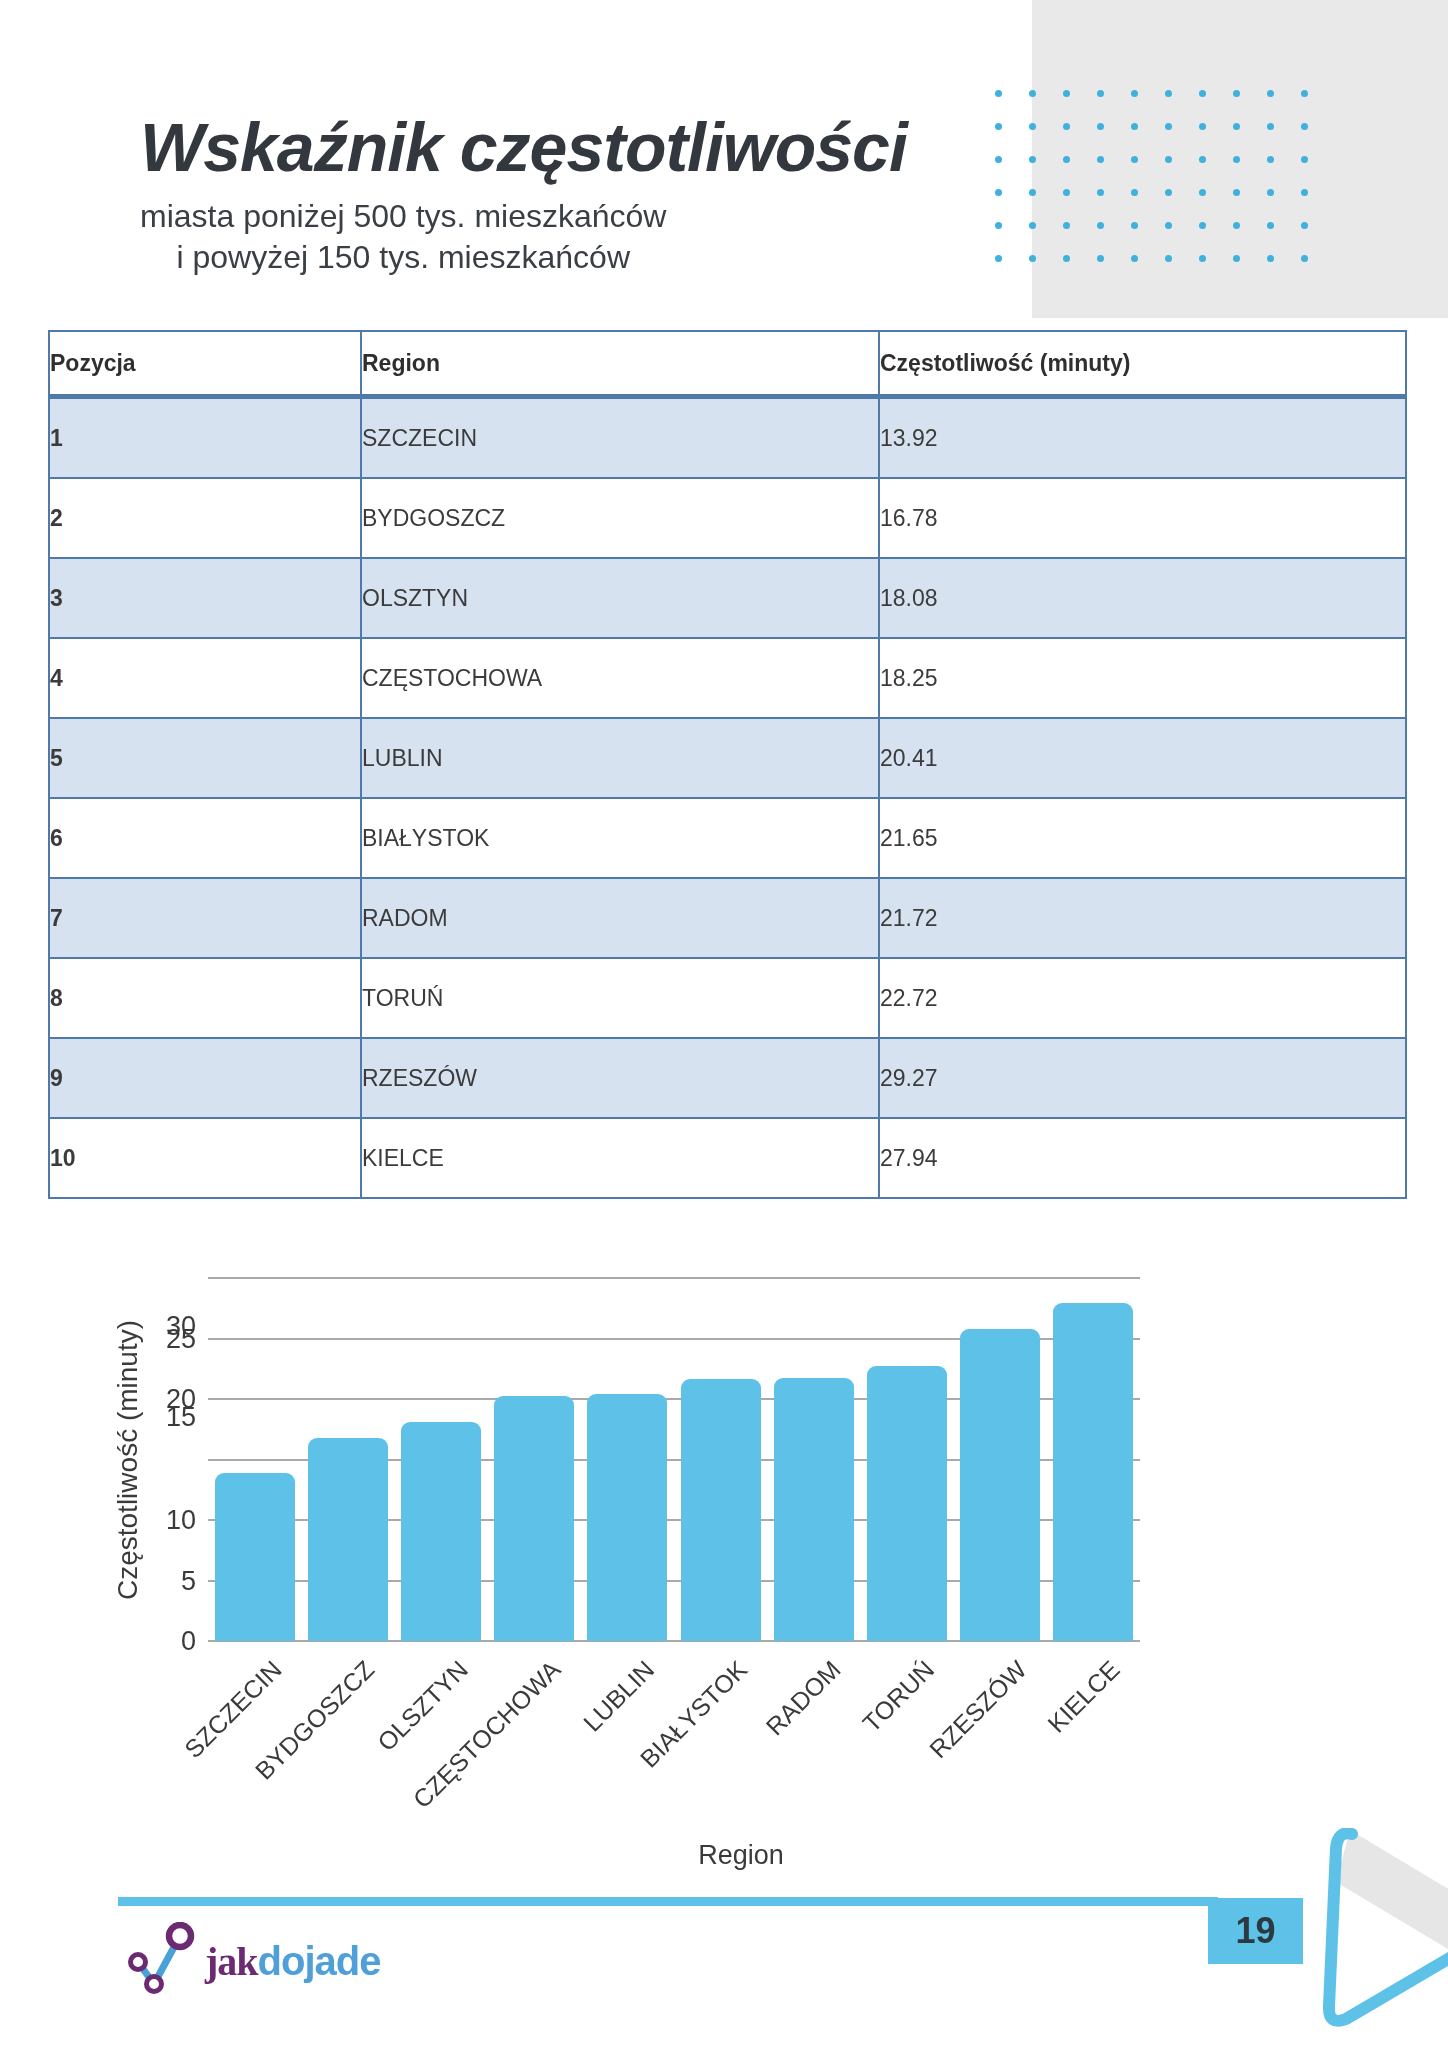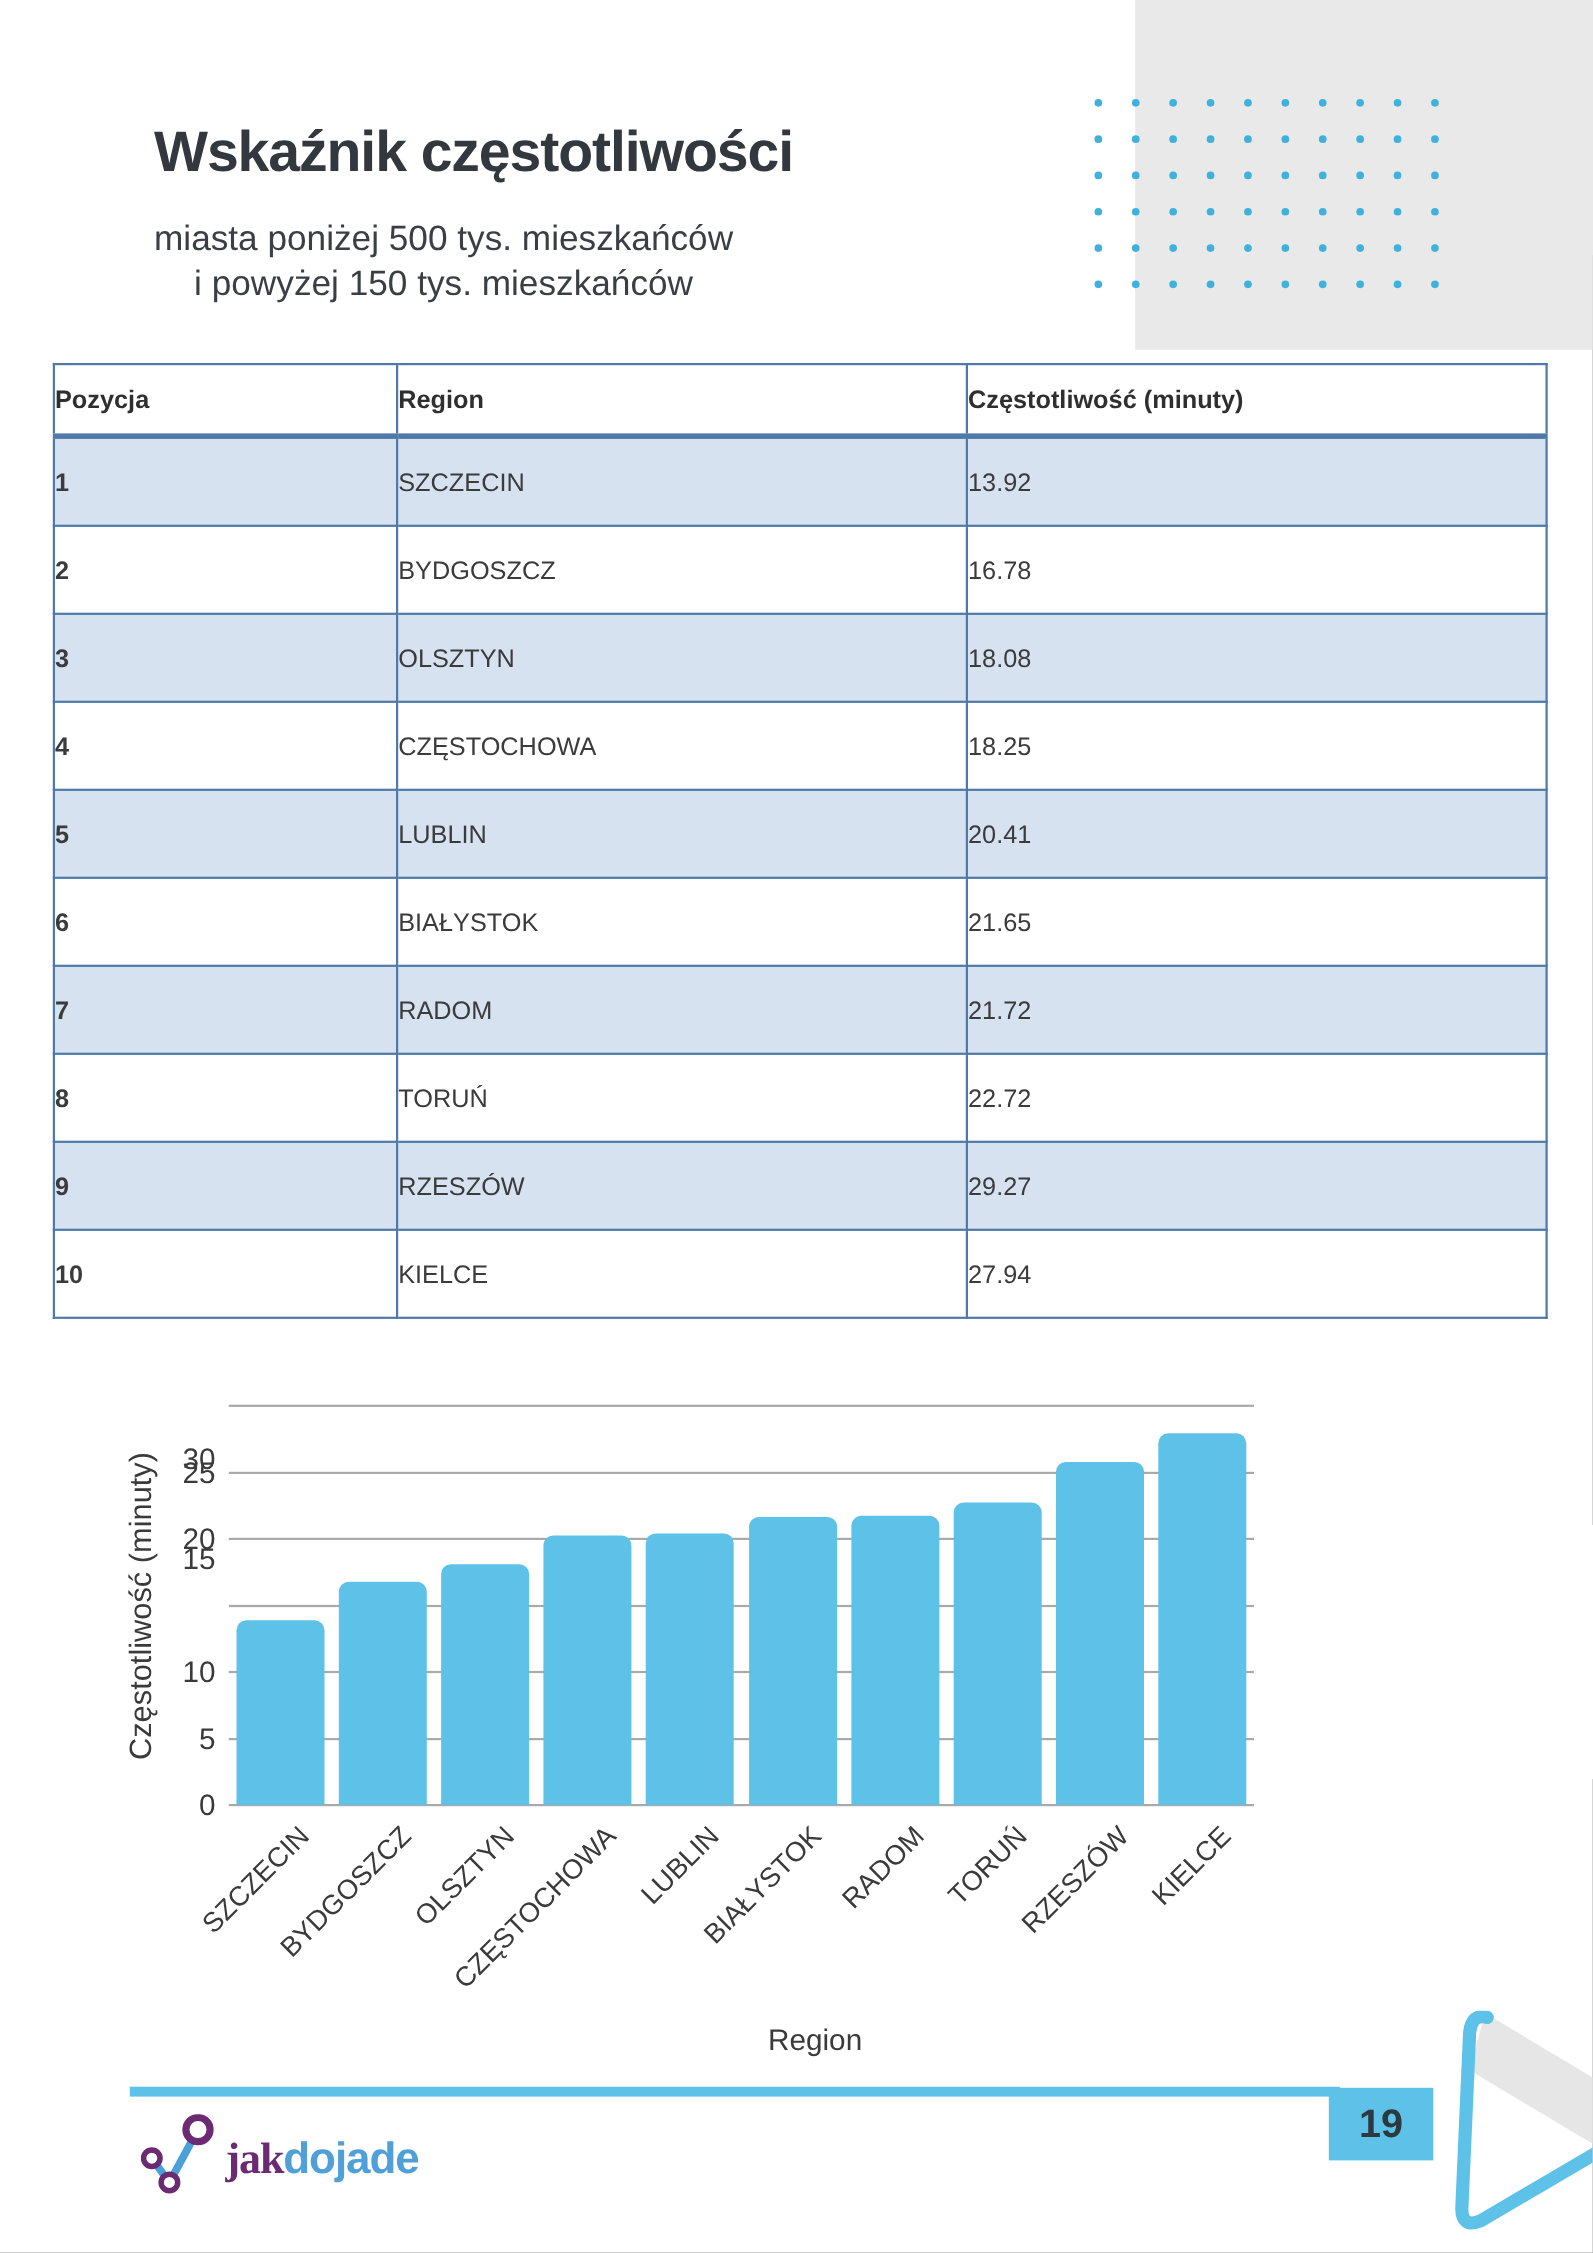--- a/index.html
+++ b/index.html
@@ -18,21 +18,21 @@
     position:relative;width:1448px;height:2048px;margin:0 auto;
     background:#ffffff;overflow:hidden;
     font-family:"Liberation Sans","DejaVu Sans",sans-serif;
     color:var(--dark);
   }
   
   .decor-gray{position:absolute;left:1032px;top:0;width:416px;height:318px;background:var(--decgray);}
   #dots{position:absolute;left:0;top:0;}
   .dot{position:absolute;width:7px;height:7px;border-radius:50%;background:var(--dot);}
   
-  #title{position:absolute;left:140px;top:108px;margin:0;font-size:52px;font-weight:700;letter-spacing:-1px;color:var(--dark);}
+  #title{position:absolute;left:140px;top:108px;margin:0;font-size:68px;font-weight:700;letter-spacing:-1px;color:var(--dark);font-style:italic;}
   #subtitle{position:absolute;left:140px;top:196px;font-size:32px;line-height:41px;color:#3a3e45;text-align:center;}
   
   #freq-table{
     position:absolute;left:48px;top:330px;width:1357px;
     border-collapse:collapse;table-layout:fixed;
   }
   #freq-table th,#freq-table td{
     border:2px solid var(--tborder);
     text-align:left;vertical-align:middle;
     font-size:23px;color:#3b3b3b;padding:0;margin-top:47px;

